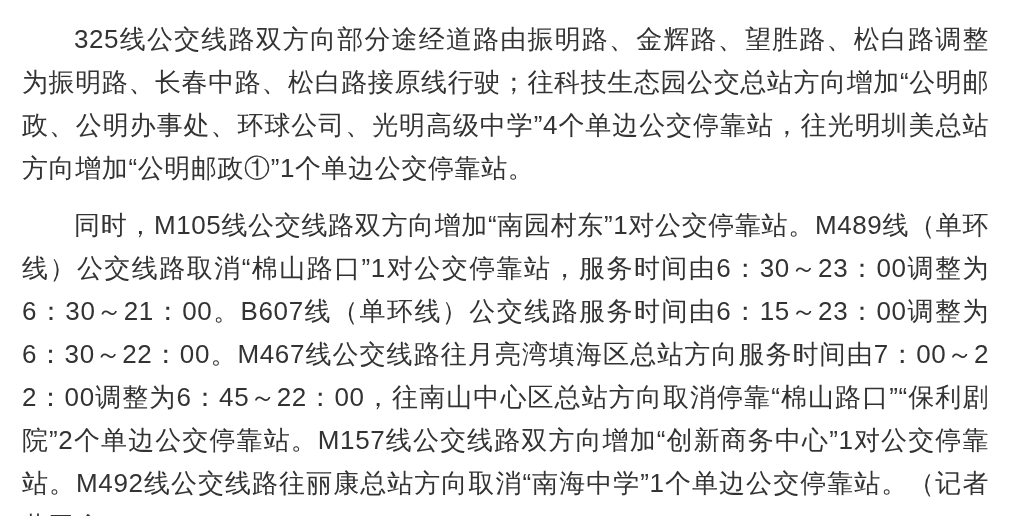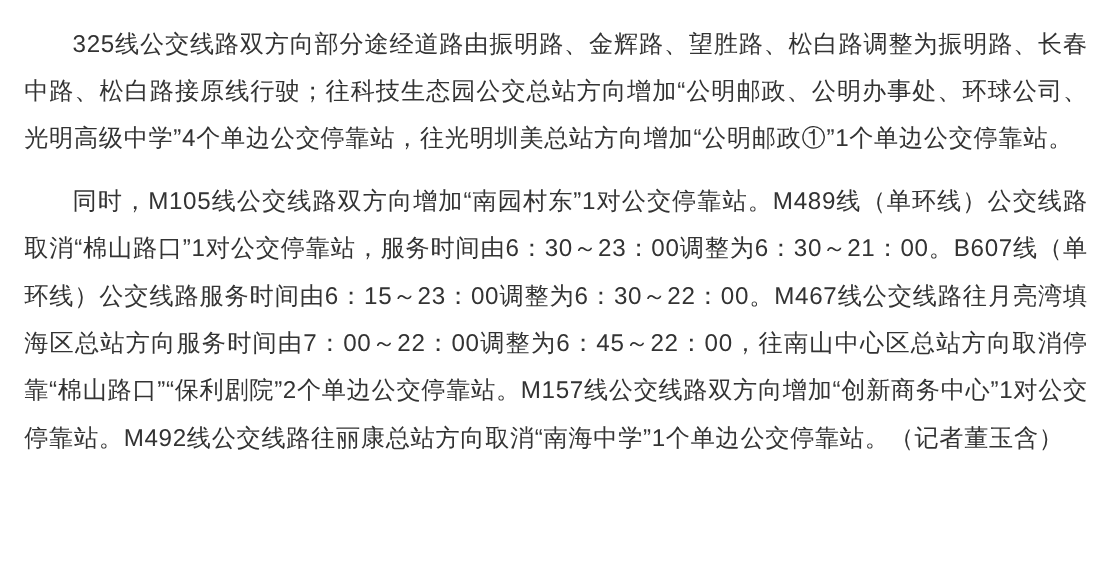--- a/index.html
+++ b/index.html
@@ -15,21 +15,21 @@
   .article {
     box-sizing: border-box;
     width: 1011px;
     height: 516px;
     padding: 18px 22px 0 22px;
     background: #ffffff;
   }
   .para {
     margin: 0 0 12px 0;
     color: #333333;
-    font-size: 22px;
+    font-size: 26px;
     line-height: 43px;
     letter-spacing: 0.6px;
     text-align: justify;
     text-justify: inter-ideograph;
     text-indent: 2em;
     font-family: "Liberation Sans", sans-serif;
     white-space: normal;
     word-break: break-all;
   }
   .para.second {

